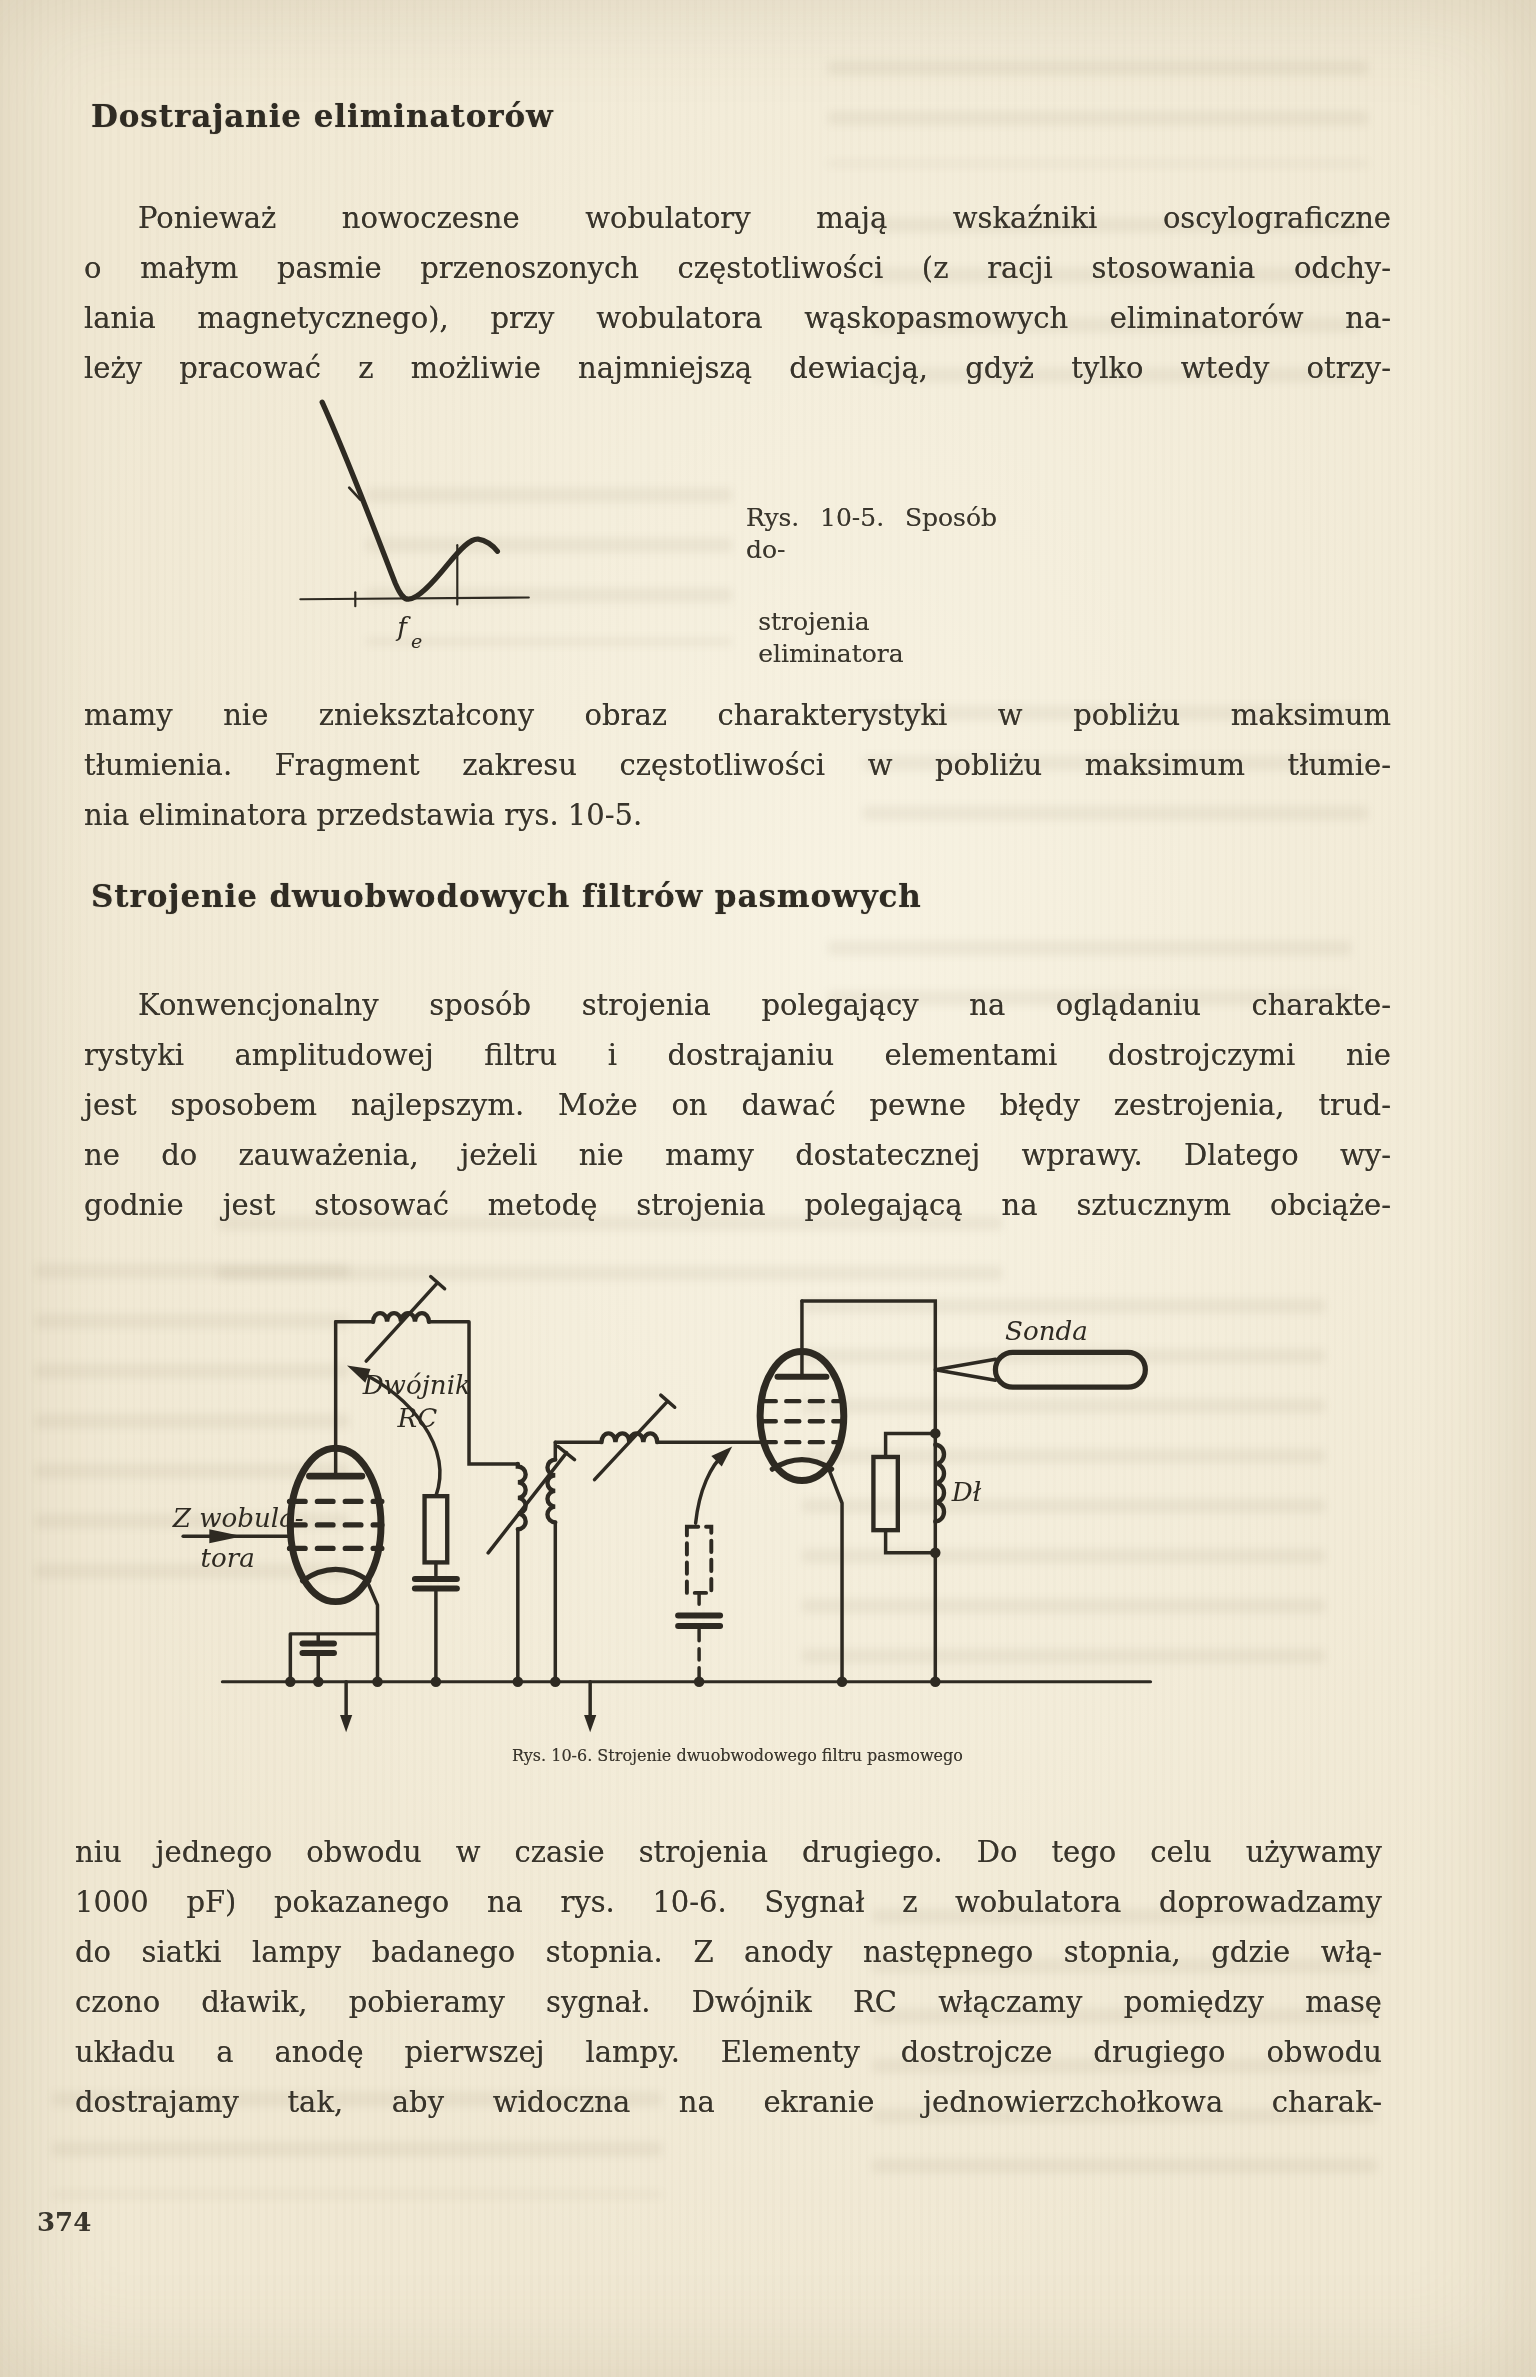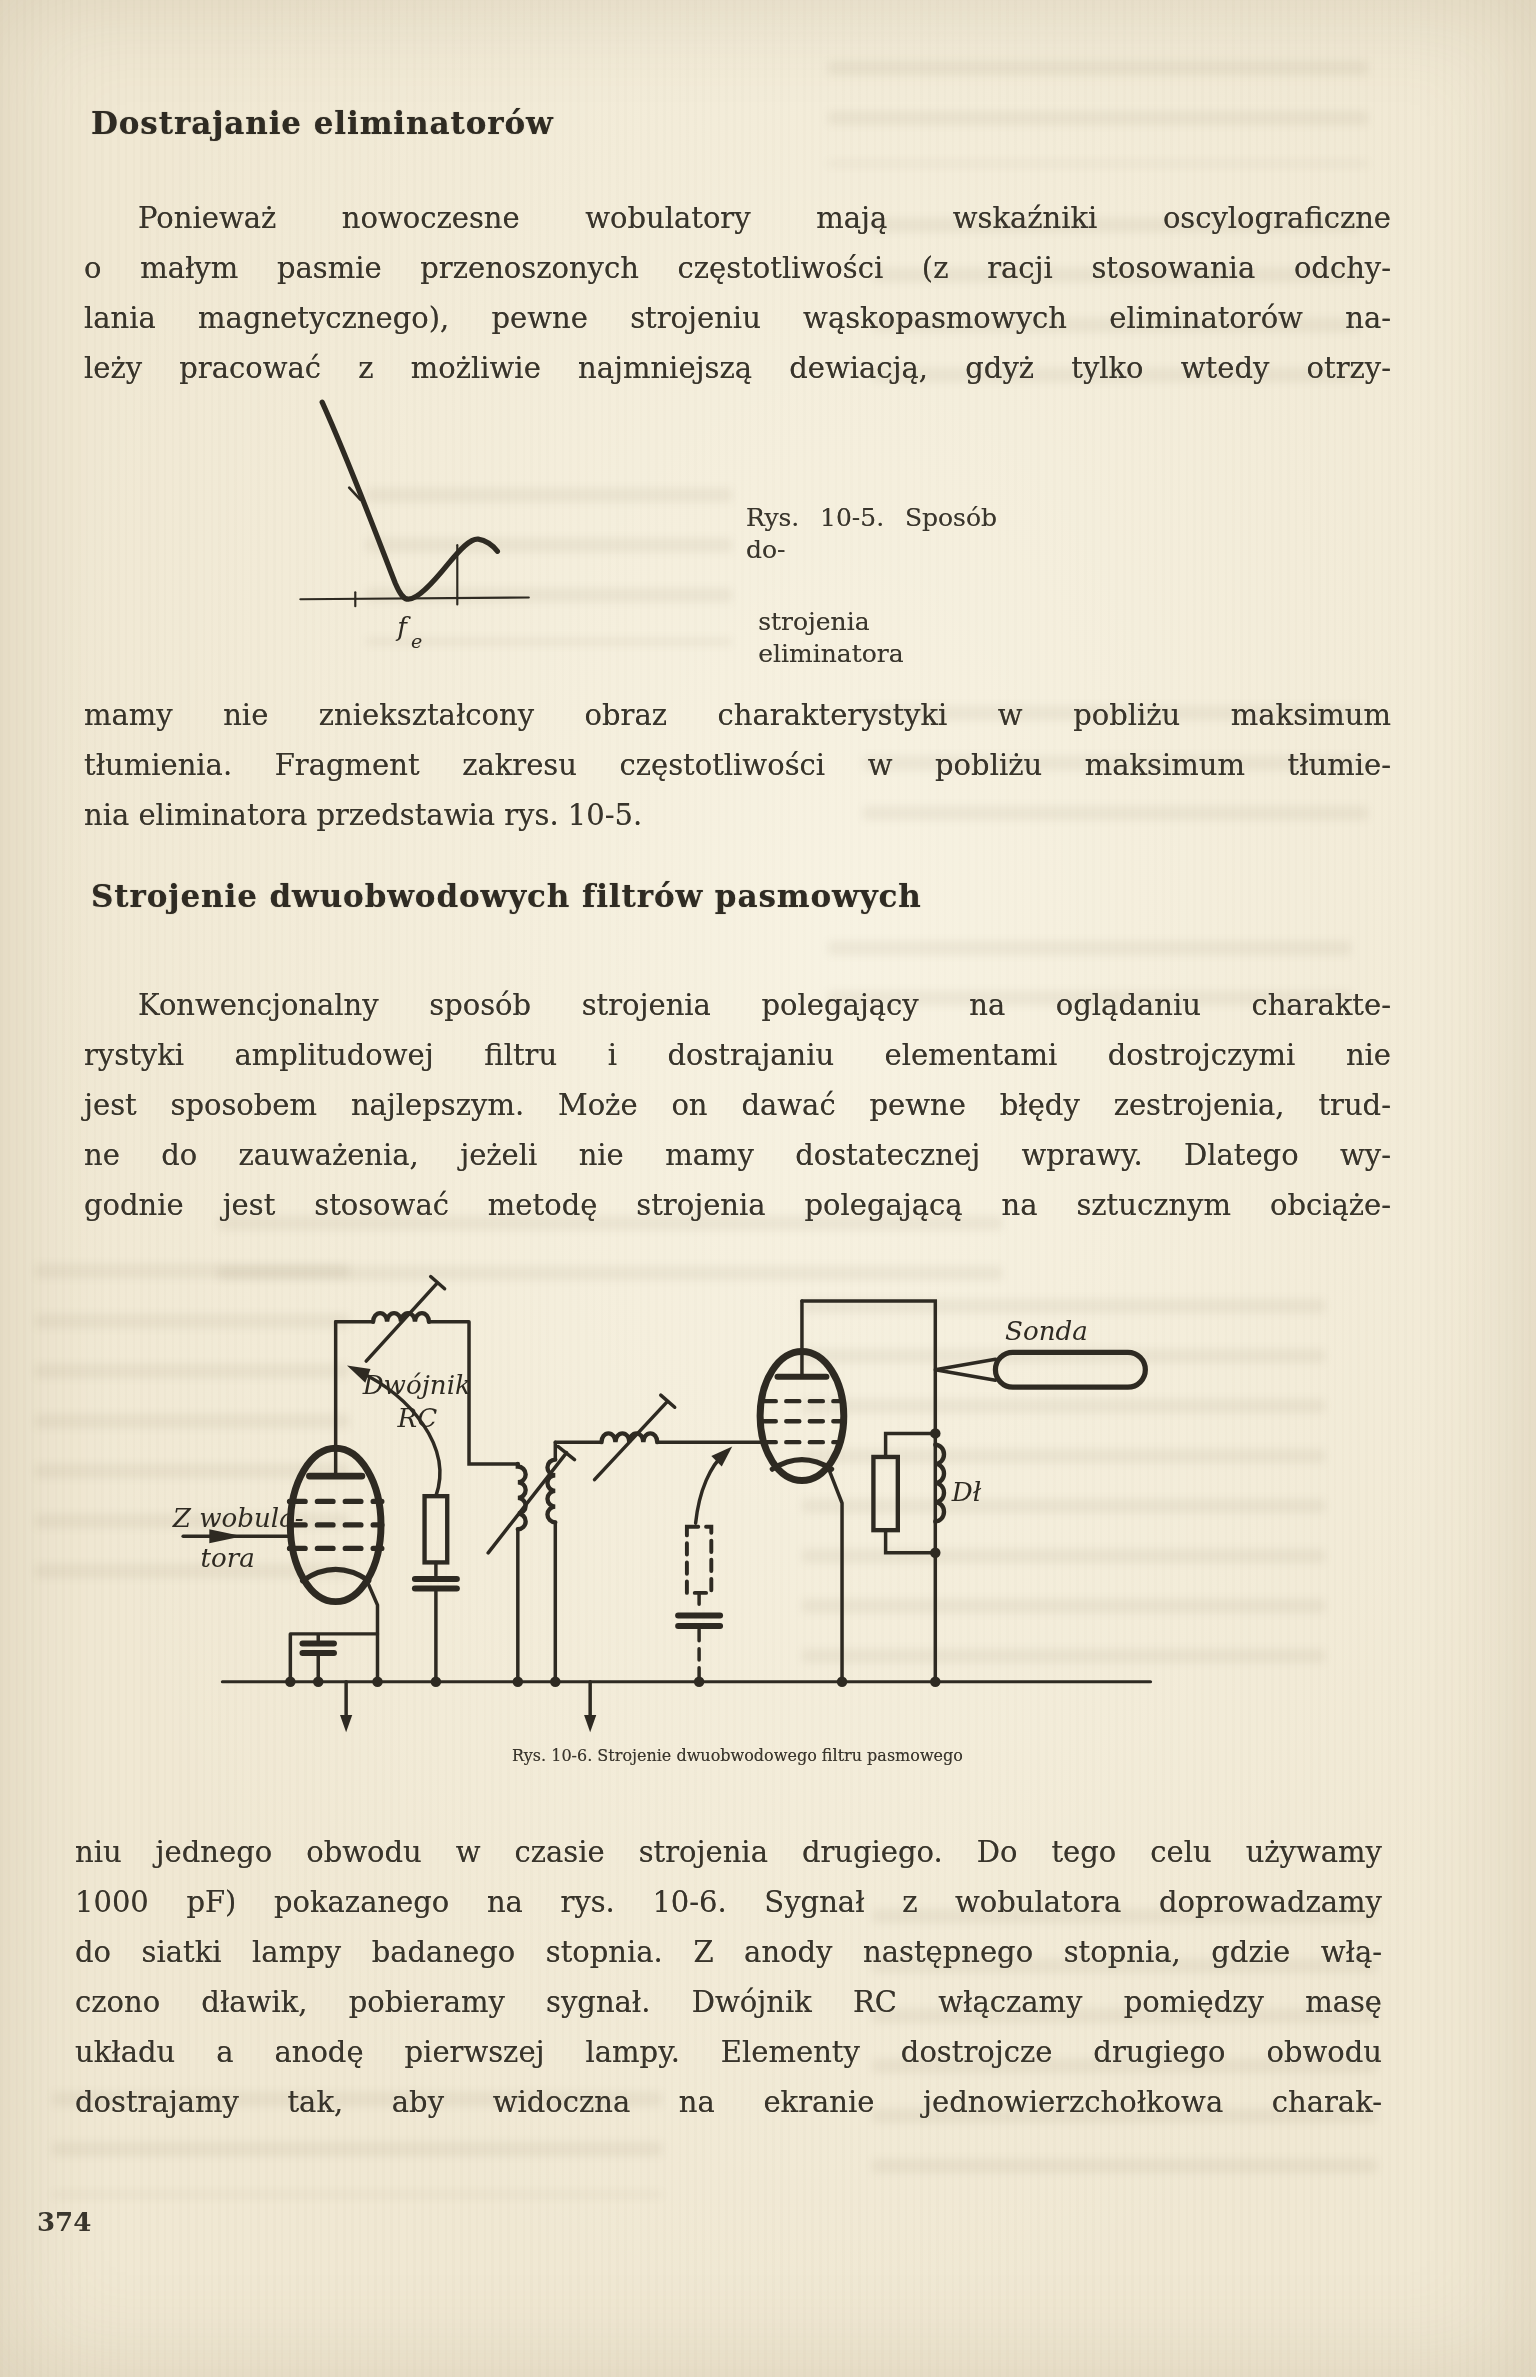--- a/index.html
+++ b/index.html
@@ -85,26 +85,26 @@
   <div class="ghost" style="left:872px;top:218px;width:488px;height:183px;"></div>
   <div class="ghost" style="left:366px;top:488px;width:366px;height:157px;"></div>
   <div class="ghost" style="left:863px;top:706px;width:505px;height:139px;"></div>
   <div class="ghost" style="left:828px;top:941px;width:523px;height:87px;"></div>
   <div class="ghost" style="left:218px;top:1216px;width:784px;height:78px;"></div>
   <div class="ghost" style="left:35px;top:1264px;width:314px;height:331px;"></div>
   <div class="ghost" style="left:802px;top:1299px;width:523px;height:366px;"></div>
   <div class="ghost" style="left:872px;top:1909px;width:505px;height:288px;"></div>
   <div class="ghost" style="left:52px;top:2092px;width:610px;height:105px;"></div>
 
-  <div class="abs heading" style="left:91px;top:105px;">Dostrajanie eliminatorów</div>
+  <div class="abs heading" style="left:91px;top:98px;">Dostrajanie eliminatorów</div>
 
   <div class="abs para" style="left:84px;top:193px;">
       <div class="text-line" style="text-indent: 54px;">Ponieważ nowoczesne wobulatory mają wskaźniki oscylograficzne</div>
       <div class="text-line">o małym pasmie przenoszonych częstotliwości (z racji stosowania odchy-</div>
-      <div class="text-line">lania magnetycznego), pewne strojeniu wąskopasmowych eliminatorów na-</div>
+      <div class="text-line">lania magnetycznego), przy wobulatora wąskopasmowych eliminatorów na-</div>
       <div class="text-line">leży pracować z możliwie najmniejszą dewiacją, gdyż tylko wtedy otrzy-</div>
     </div>
 
   <svg class="abs" style="left:261px;top:383px;" width="349" height="279" viewBox="0 0 400 320">
     <g stroke="#2e2a22" fill="none" stroke-linecap="round">
       <path d="M 70,22 C 105,100 142,200 154,230 C 160,244 164,248 169,248 C 180,248 198,228 215,207 C 228,191 240,178 249,179 C 257,180 266,186 271,193" stroke-width="6"></path>
       <path d="M 45,248 L 307,246" stroke-width="2.5"></path>
       <path d="M 108,240 L 108,256" stroke-width="2.5"></path>
       <path d="M 225,186 L 225,254" stroke-width="2.5"></path>
       <path d="M 101,120 L 114,134" stroke-width="3"></path>

